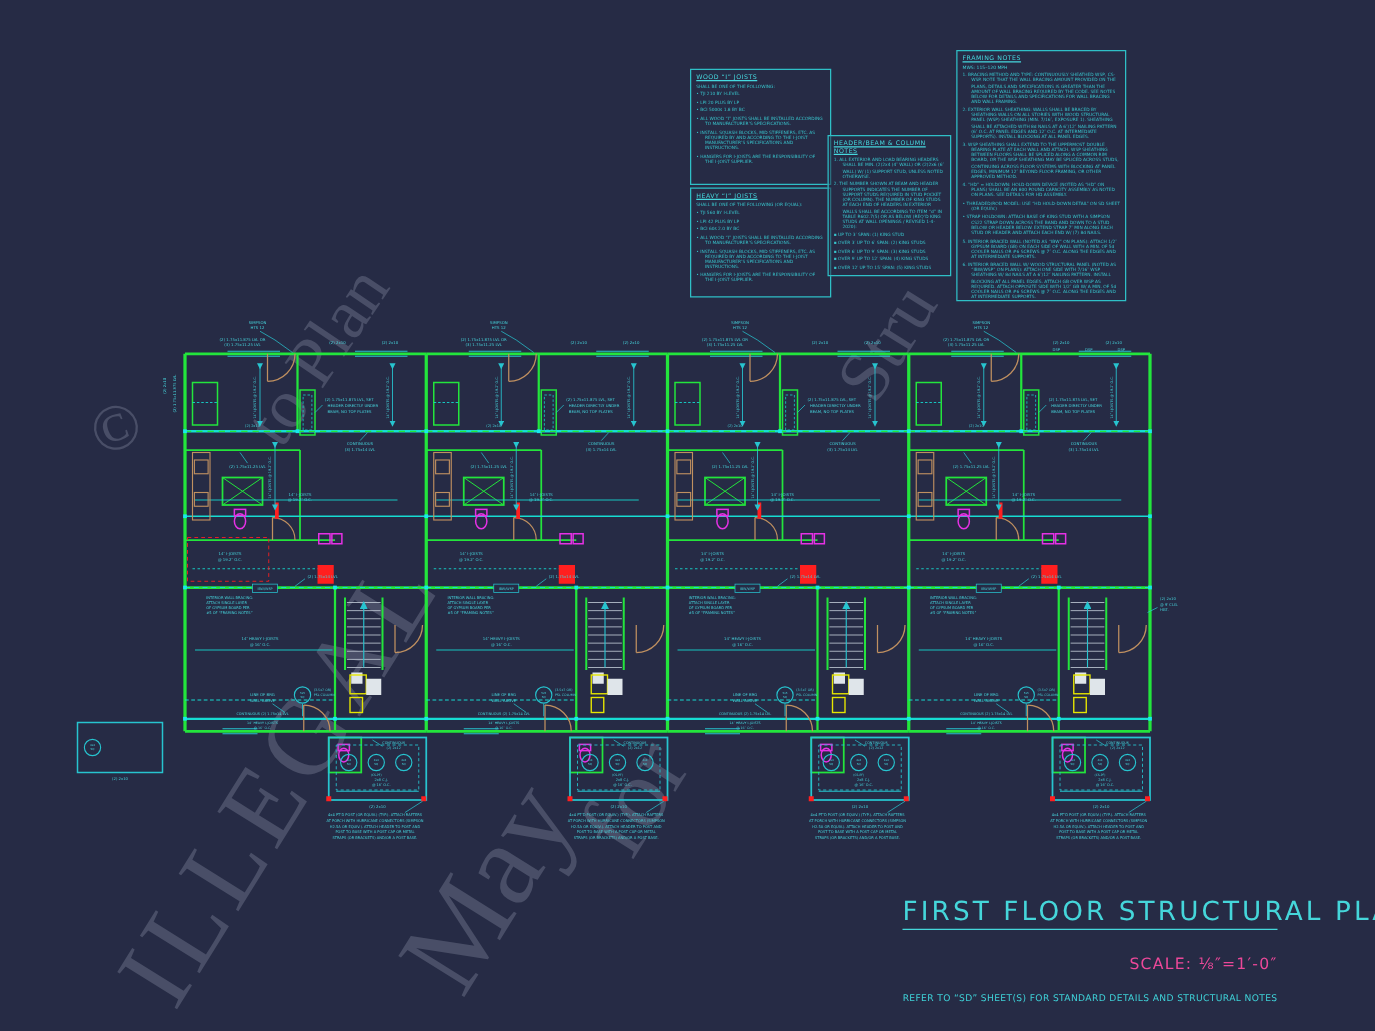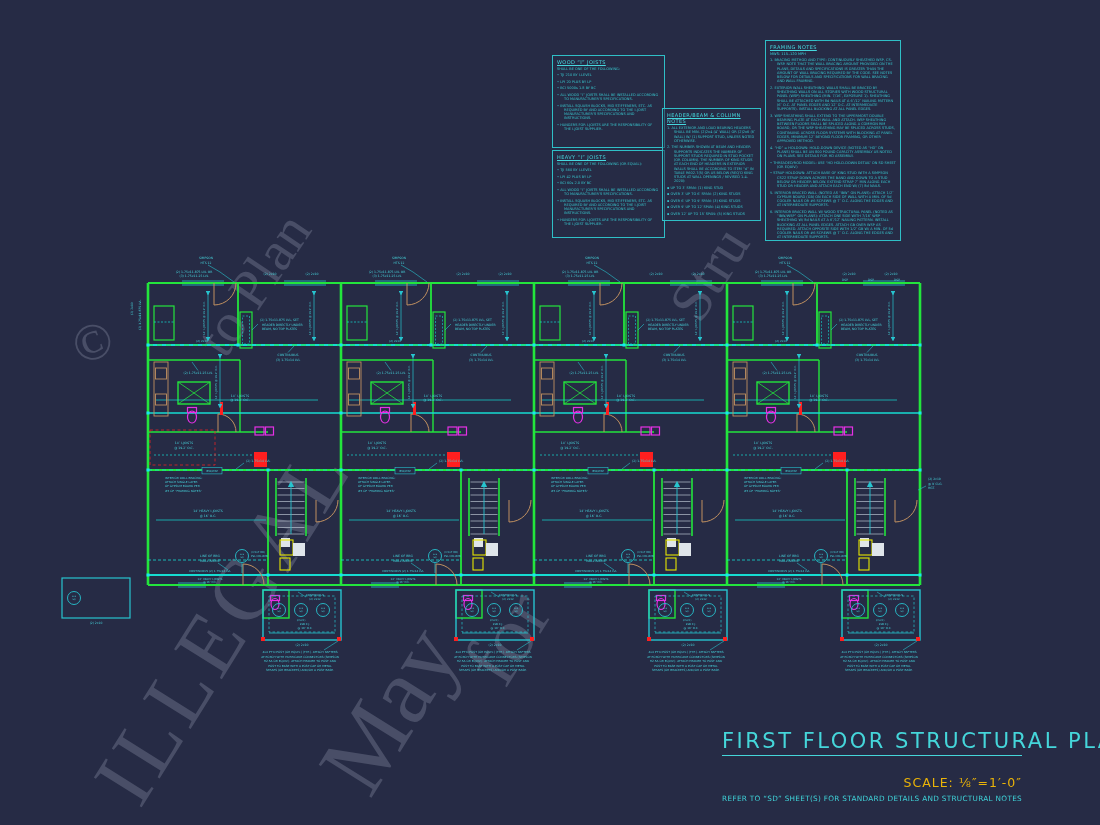--- a/index.html
+++ b/index.html
@@ -8,22 +8,22 @@
   svg{position:absolute;left:0;top:0;}
   .note-box{position:absolute;border:1px solid #2fbfc6;color:#3ecfd6;background:rgba(38,43,69,.55);
             padding:3px 4px 2px 4px;box-sizing:border-box;overflow:hidden;}
   .note-title{font-size:5px;letter-spacing:.4px;text-decoration:underline;margin-bottom:2px;color:#46d8de;}
   .note-sub{font-size:3.6px;margin-bottom:2px;}
   .note-body{}
   .note-line{font-size:3.5px;line-height:1.22;padding-left:7px;text-indent:-7px;margin-bottom:2.2px;color:#38c4cc;}
   #titleblock{position:absolute;right:78px;bottom:22px;width:300px;text-align:right;color:#3fd2d8;}
   #tb-title{font-size:21px;letter-spacing:2.5px;color:#45d6da;border-bottom:1.5px solid #45d6da;
             padding-bottom:2px;white-space:nowrap;}
-  #tb-scale{font-size:12.5px;letter-spacing:1px;margin-top:19px;color:#eab308;}
-  #tb-refer{font-size:7.3px;letter-spacing:.3px;margin-top:4px;color:#3fd2d8;white-space:nowrap;}
+  #tb-scale{font-size:12.5px;letter-spacing:1px;margin-top:19px;color:#ec4899;}
+  #tb-refer{font-size:7.3px;letter-spacing:.3px;margin-top:16px;color:#3fd2d8;white-space:nowrap;}
   .wm{font-family:"Liberation Serif",serif;fill:#9aa0b5;opacity:.30;}
 </style>
 </head>
 <body>
 
 <div id="sheet">
 
 <svg width="1100" height="825" viewBox="0 0 1100 825">
   <defs>
     <marker id="arrC" markerWidth="7" markerHeight="7" refX="3.5" refY="3.5" orient="auto">

